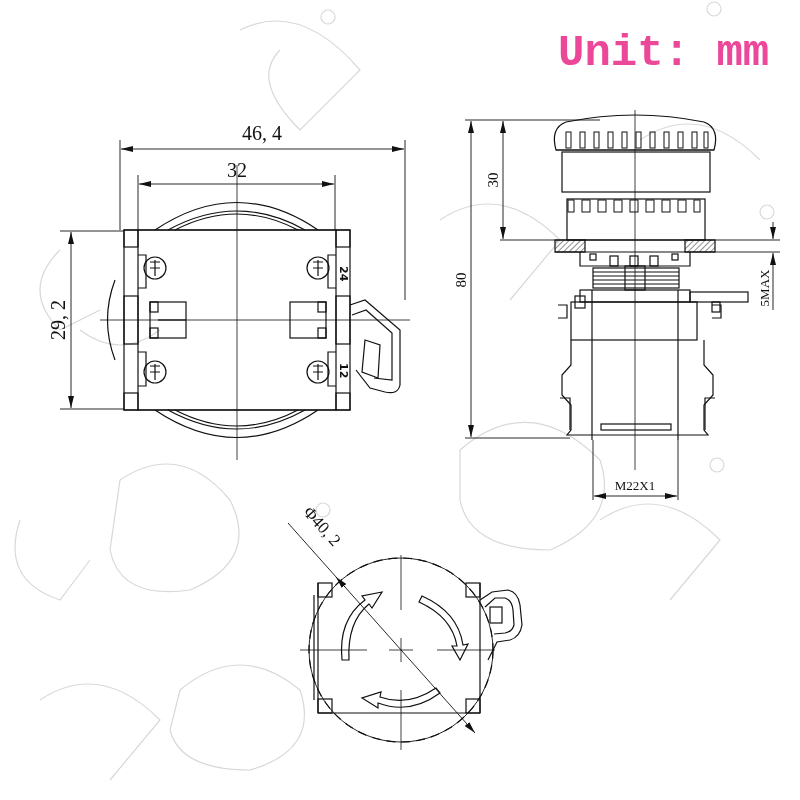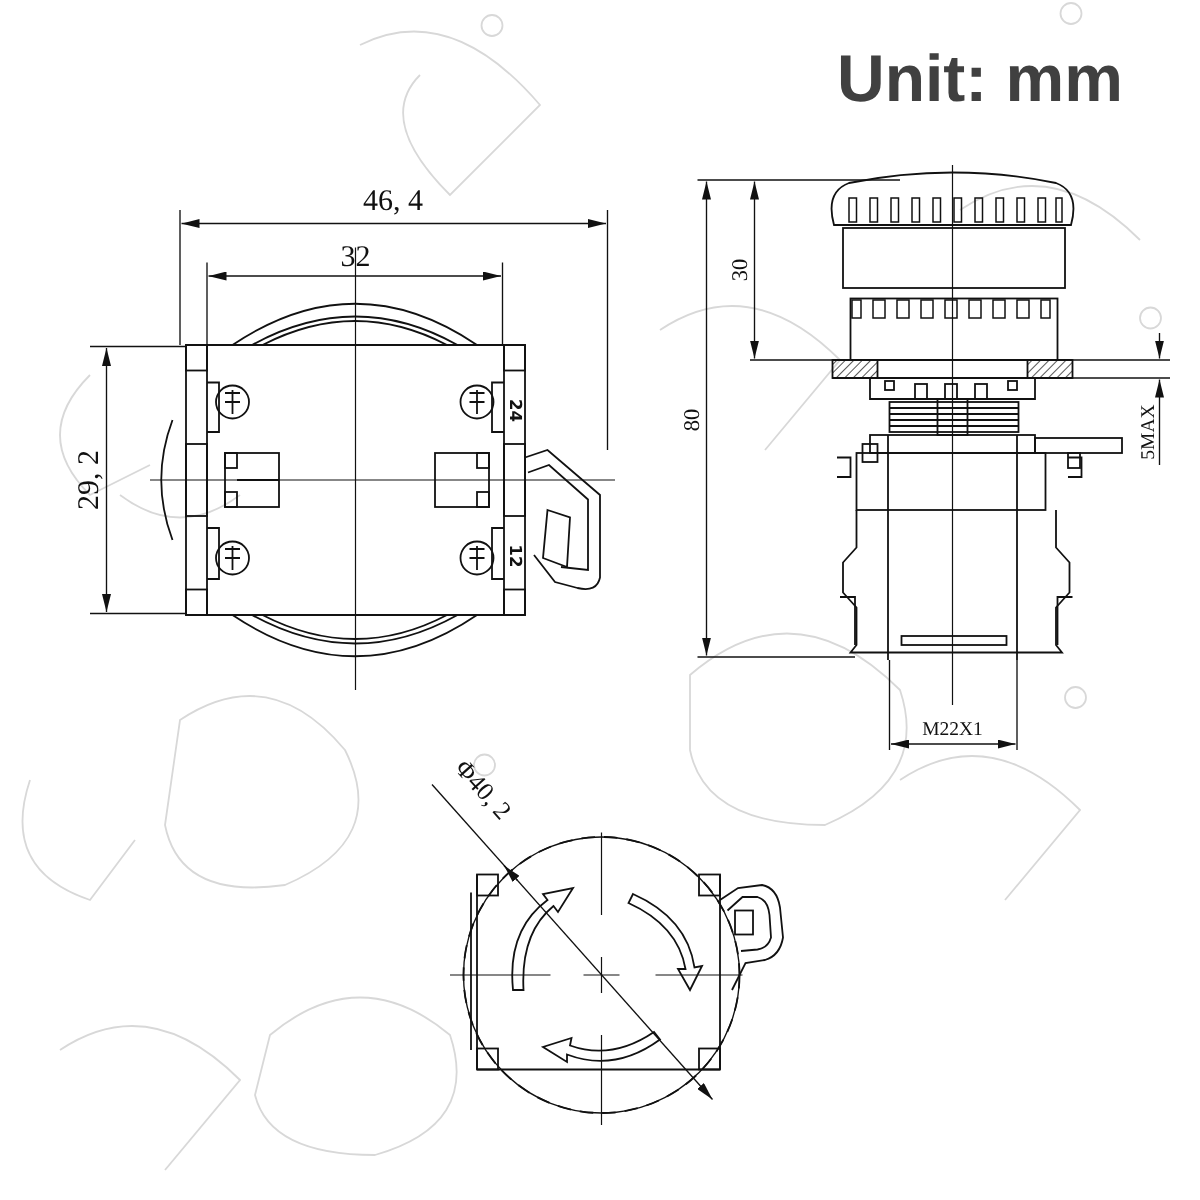--- a/index.html
+++ b/index.html
@@ -1,21 +1,21 @@
 <!DOCTYPE html>
 <html><head>
 <meta charset="utf-8">
 <style>
   html, body { margin: 0; padding: 0; background: #ffffff; }
   body { width: 800px; height: 800px; position: relative; overflow: hidden; }
   .canvas { position: absolute; left: 0; top: 0; width: 707px; height: 800px; }
   .unit-label {
     position: absolute; left: 558px; top: 28px;
-    font-family: Liberation Sans, sans-serif; font-size: 44px; font-weight: bold;
-    color: #404040; letter-spacing: 0px;
+    font-family: Liberation Mono, monospace; font-size: 44px; font-weight: bold;
+    color: #ec4899; letter-spacing: 0px;
   }
   svg text { font-family: "Liberation Serif", serif; fill: #111; }
   .dim { font-size: 20px; }
   .dim-small { font-size: 13px; }
   .term { font-family: "DejaVu Sans", sans-serif; font-size: 11px; font-weight: bold; }
   .wm { fill: none; stroke: #d8d8d8; stroke-width: 1.2; }
 </style>
 </head>
 <body>
 

